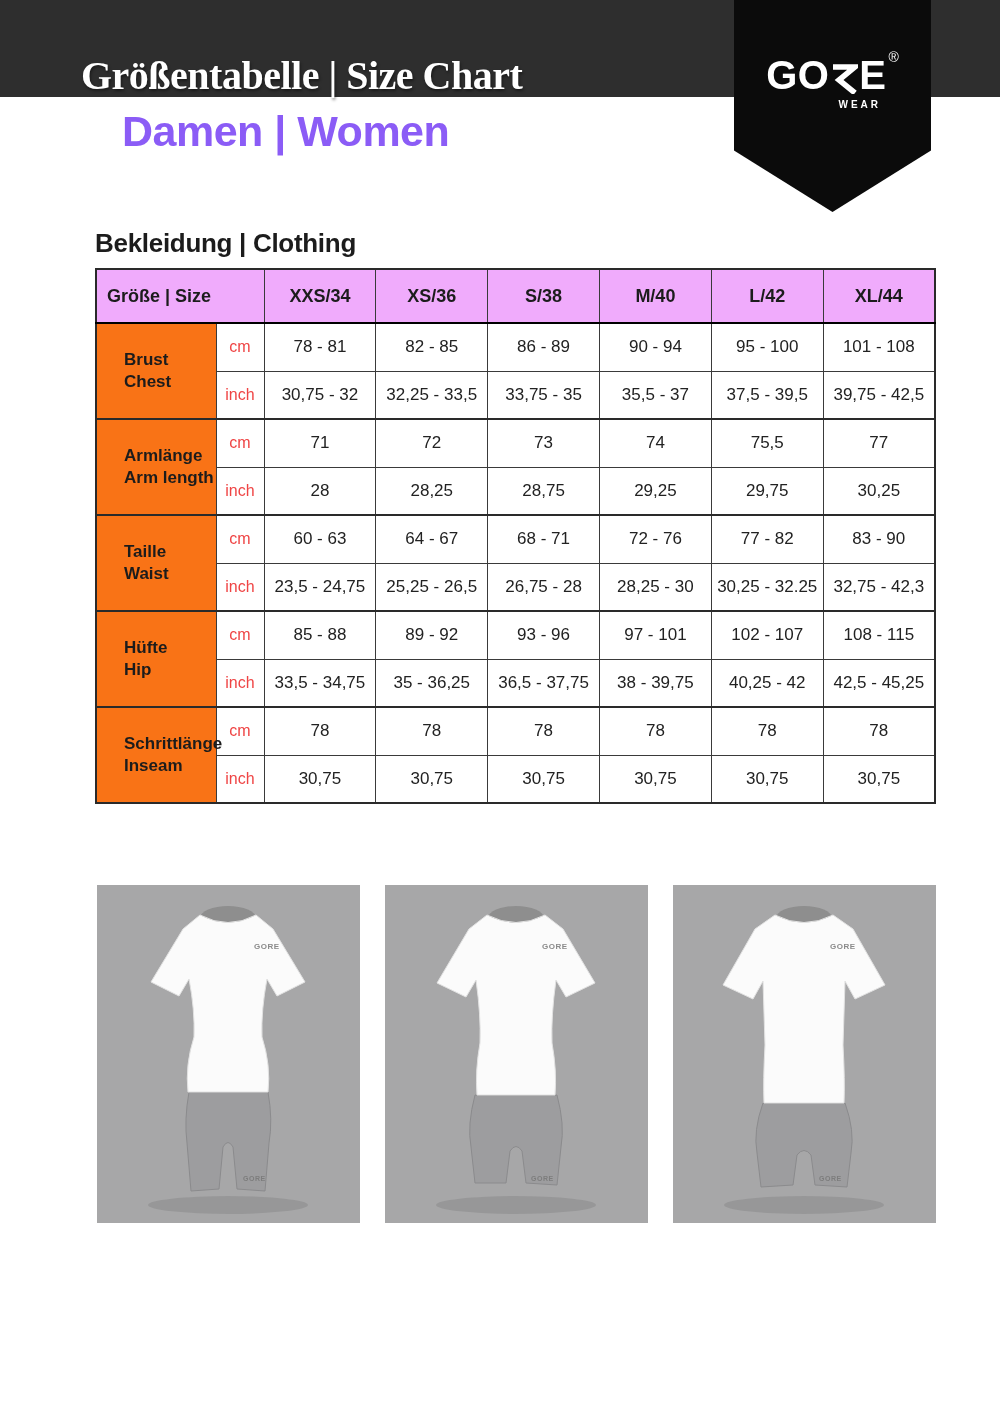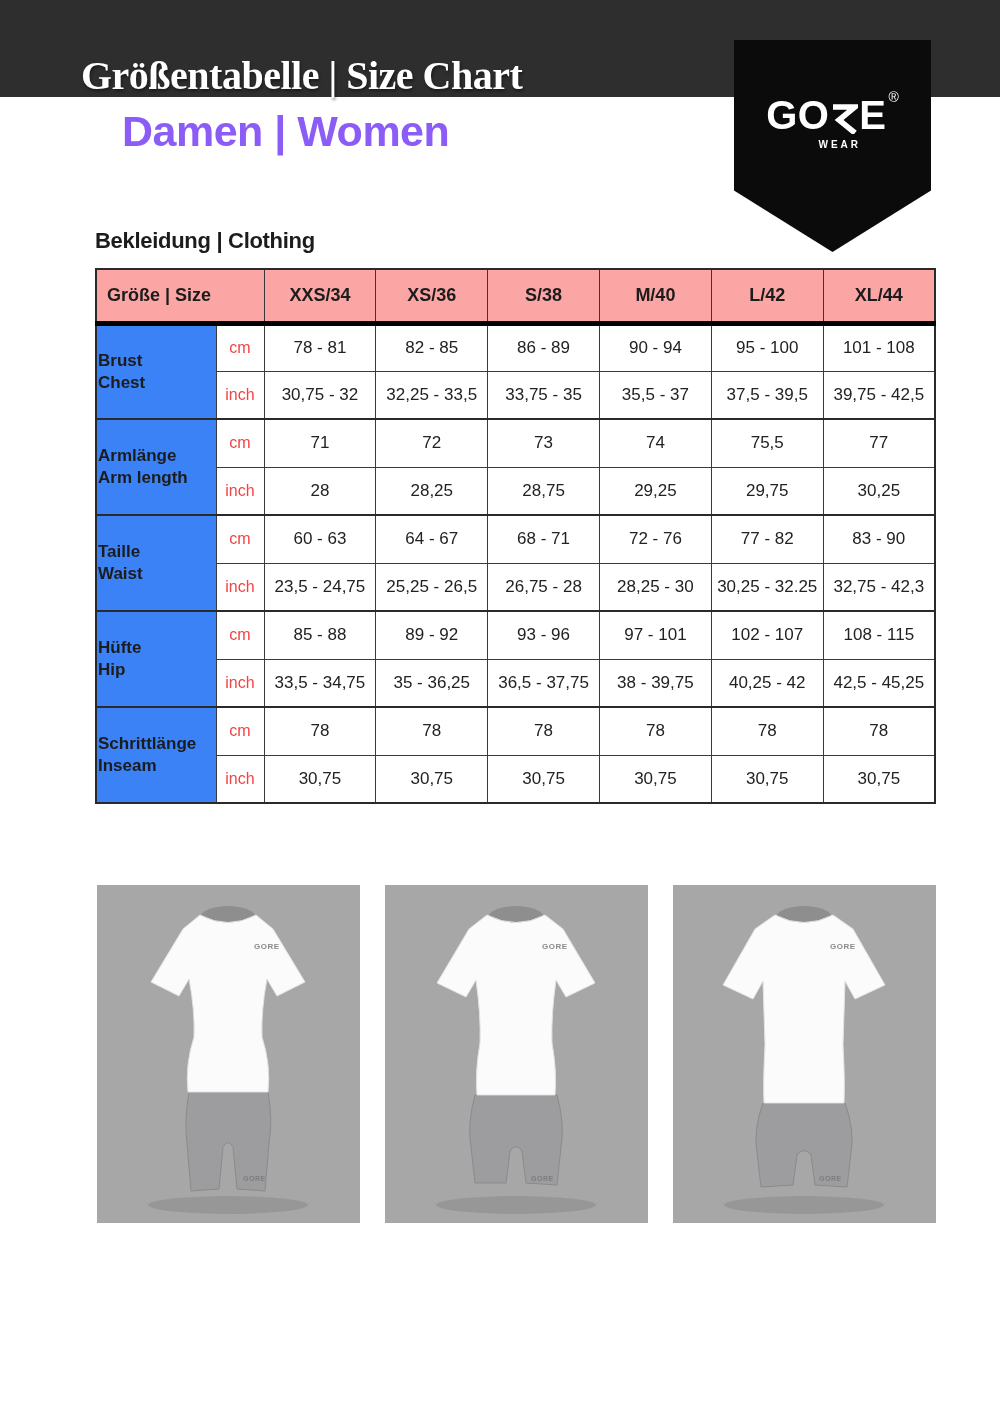--- a/index.html
+++ b/index.html
@@ -15,56 +15,55 @@
     font-size:40px; font-weight:800; letter-spacing:-0.5px; line-height:1;
     text-shadow:1px 2px 3px rgba(0,0,0,0.45); white-space:nowrap;font-family:Liberation Serif, serif;
   }
   .title2 {
     position:absolute; left:122px; top:110px; color:#8b5cf6;
     font-size:43px; font-weight:800; letter-spacing:-0.5px; line-height:1; white-space:nowrap;
   }
   .ribbon {
     position:absolute; left:734px; top:0; width:197px; height:212px; background:#0b0b0b;
     clip-path:polygon(0 0,100% 0,100% 71%,50% 100%,0 71%);
-    margin-top:40px;
   }
   .brand-row {
     position:absolute; top:55px; left:0; width:100%;
     display:flex; justify-content:center; align-items:flex-end; height:40px;
   }
   .brand-row .bt {
     color:#fff; font-size:40px; font-weight:700; line-height:1; letter-spacing:0.5px;
   }
   .brand-row svg.rglyph { margin:0 1px 1px 2px; display:block; }
   .brand-reg {
     color:#fff; font-size:14px; font-weight:400; align-self:flex-start; margin:-6px 0 0 2px;
   }
   .brand-sub {
-    position:absolute; top:99px; left:0; width:100%; text-align:right; padding-right:70px;
+    position:absolute; top:99px; left:0; width:100%; text-align:right; padding-right:50px;
     color:#fff; font-size:10px; font-weight:700; letter-spacing:3px;
   }
   
-  .section-title { position:absolute; left:95px; top:228px; font-size:22px; font-weight:800; letter-spacing:-0.3px; }
+  .section-title { position:absolute; left:95px; top:228px; font-size:26px; font-weight:800; letter-spacing:-0.3px; }
   table.size-table {
     position:absolute; left:95px; top:268px; width:841px;
     border-collapse:collapse; table-layout:fixed; background:#fff;
   }
   .size-table col.c-label { width:120px; }
   .size-table col.c-unit  { width:48px; }
   .size-table th, .size-table td { border:1px solid #3a3a3a; }
   .size-table { border:2px solid #2a2a2a; }
   .size-table thead th {
-    background:#fca5a5; height:54px; font-size:18px; font-weight:700;
-    text-align:center; border-bottom:5px solid #000000;
+    background:#f0abfc; height:54px; font-size:18px; font-weight:700;
+    text-align:center; border-bottom:2px solid #000000;
   }
   .size-table thead th.size-h { text-align:left; padding-left:10px; }
   .size-table tr.group-start > * { border-top:2px solid #2a2a2a; }
   .size-table th.rowlab {
-    text-align:left; padding-left:1px; font-size:17px; font-weight:700;
-    line-height:1.3; background:#3b82f6; vertical-align:middle;
+    text-align:left; padding-left:27px; font-size:17px; font-weight:700;
+    line-height:1.3; background:#f97316; vertical-align:middle;
   }
   .size-table td { height:48px; text-align:center; font-size:17px; font-weight:400; color:#222; }
   .size-table td.unit { font-size:16px; color:#ef4444; }
   
   .fits { position:absolute; left:96px; top:885px; width:841px; display:flex; gap:25px;justify-content:center; }
   .fit-card { width:263px; }
   .fit-tile { width:263px; height:338px; background:#a7a7a8; position:relative; overflow:hidden; }
   .fit-tile svg { display:block; }
   .fit-label { margin-top:17px; font-size:29px; font-weight:800; color:#101010; letter-spacing:-0.3px; }
 </style>

